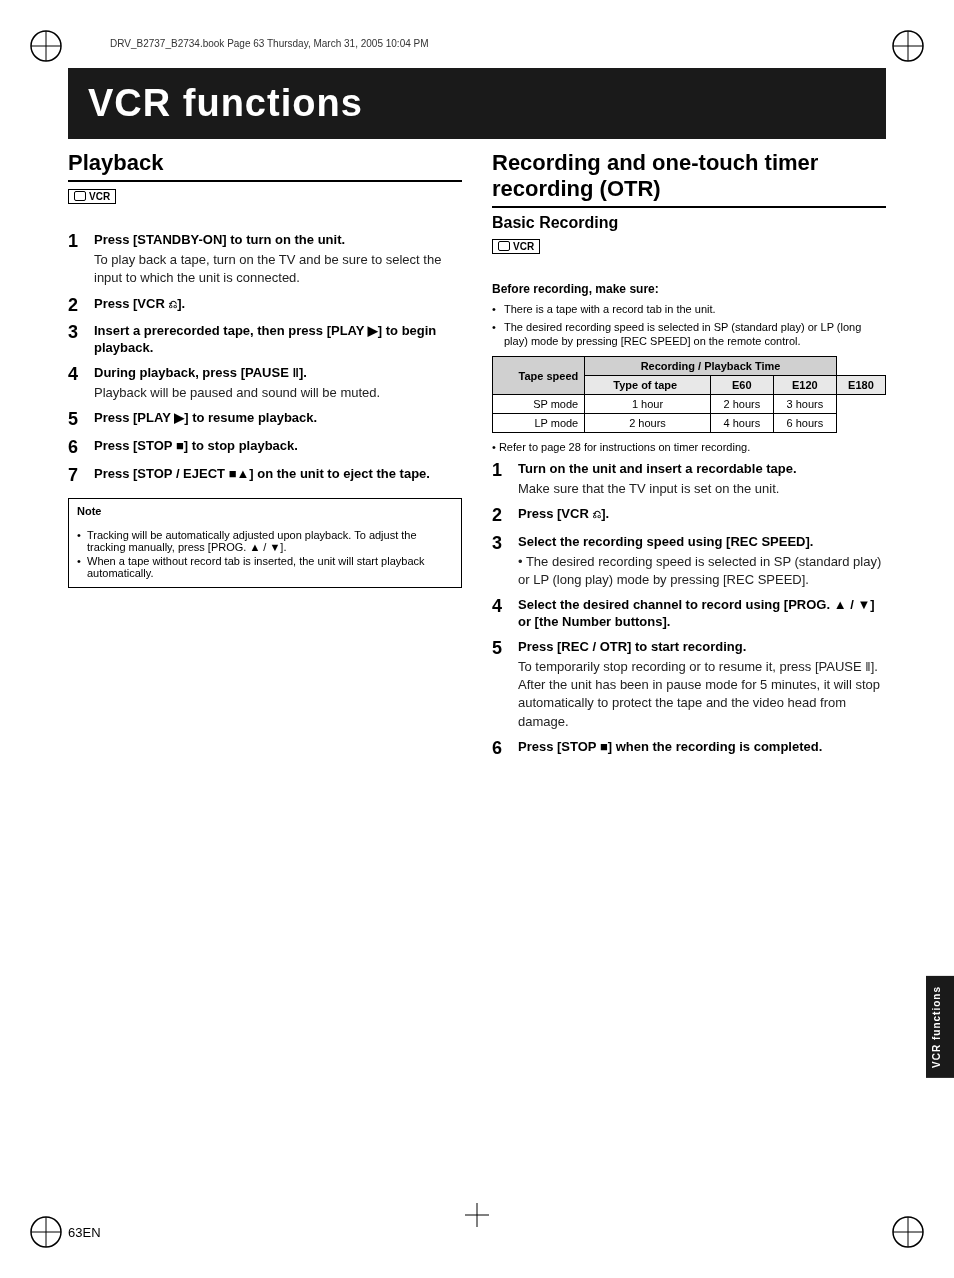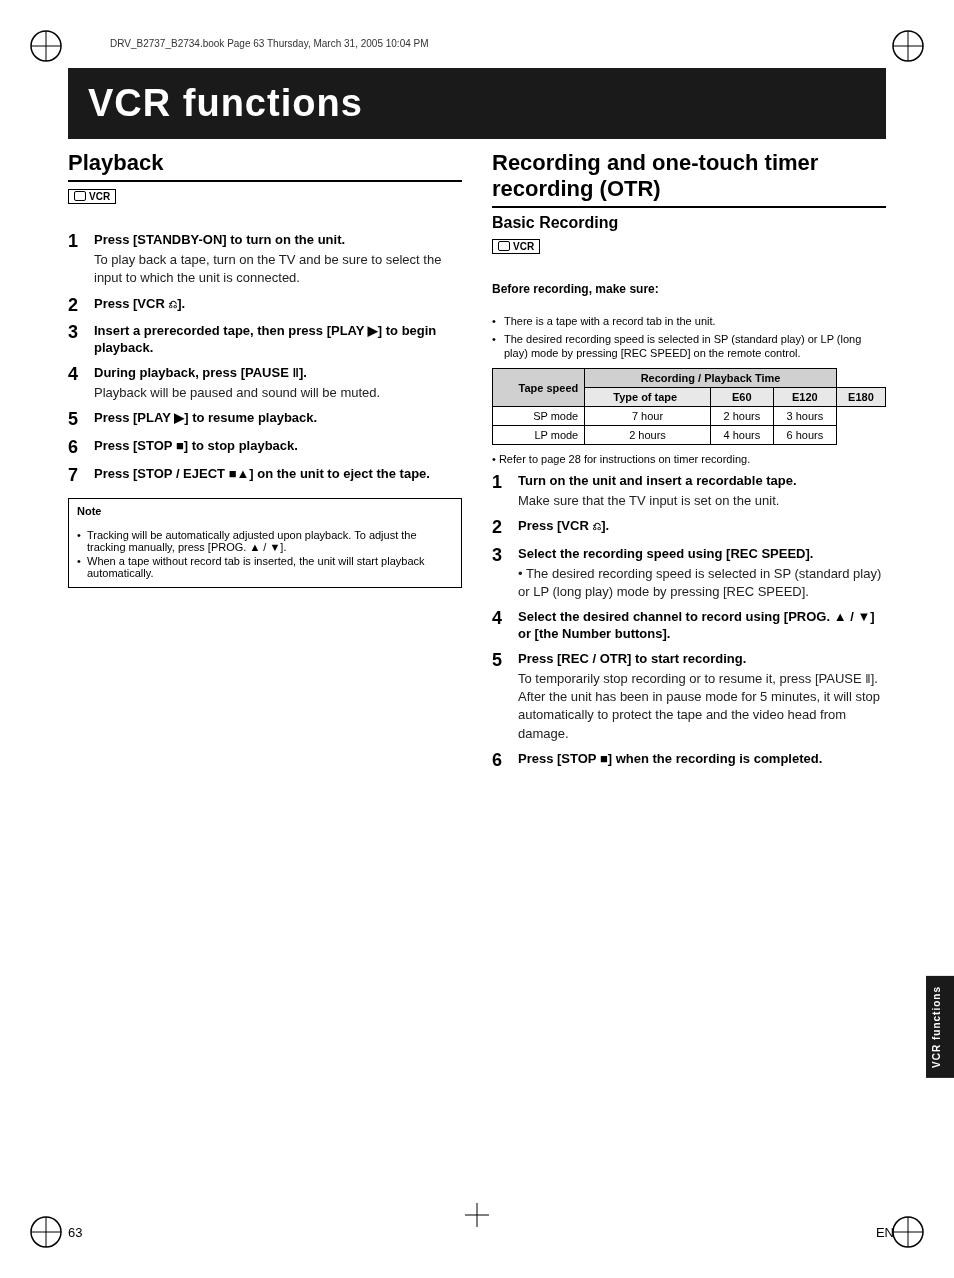--- a/index.html
+++ b/index.html
@@ -152,21 +152,21 @@
       font-size: 16px;
       font-weight: bold;
       margin-bottom: 6px;
       margin-top: 4px;
     }
 
     
     .before-recording {
       font-weight: bold;
       font-size: 12px;
-      margin-bottom: 18px;
+      margin-bottom: 6px;
     }
     .before-item {
       font-size: 11px;
       padding-left: 12px;
       position: relative;
       margin-bottom: 3px;
       line-height: 1.3;
     }
     .before-item::before {
       content: '•';
@@ -220,21 +220,20 @@
       letter-spacing: 1px;
     }
 
     
     .footer {
       position: absolute;
       bottom: 38px;
       left: 68px;
       right: 60px;
       display: flex;
-      justify-content: space-between;
       align-items: center;
       font-size: 13px;
     }
 
     
     .corner-circle {
       position: absolute;
       width: 36px;
       height: 36px;
     }
@@ -374,21 +373,21 @@
         <tr>
           <th style="text-align:left;padding-left:28px;">Type of tape</th>
           <th>E60</th>
           <th>E120</th>
           <th>E180</th>
         </tr>
       </thead>
       <tbody>
         <tr>
           <td class="col-label">SP mode</td>
-          <td>7 hour</td>
+          <td>1 hour</td>
           <td>2 hours</td>
           <td>3 hours</td>
         </tr>
         <tr>
           <td class="col-label">LP mode</td>
           <td>2 hours</td>
           <td>4 hours</td>
           <td>6 hours</td>
         </tr>
       </tbody>

